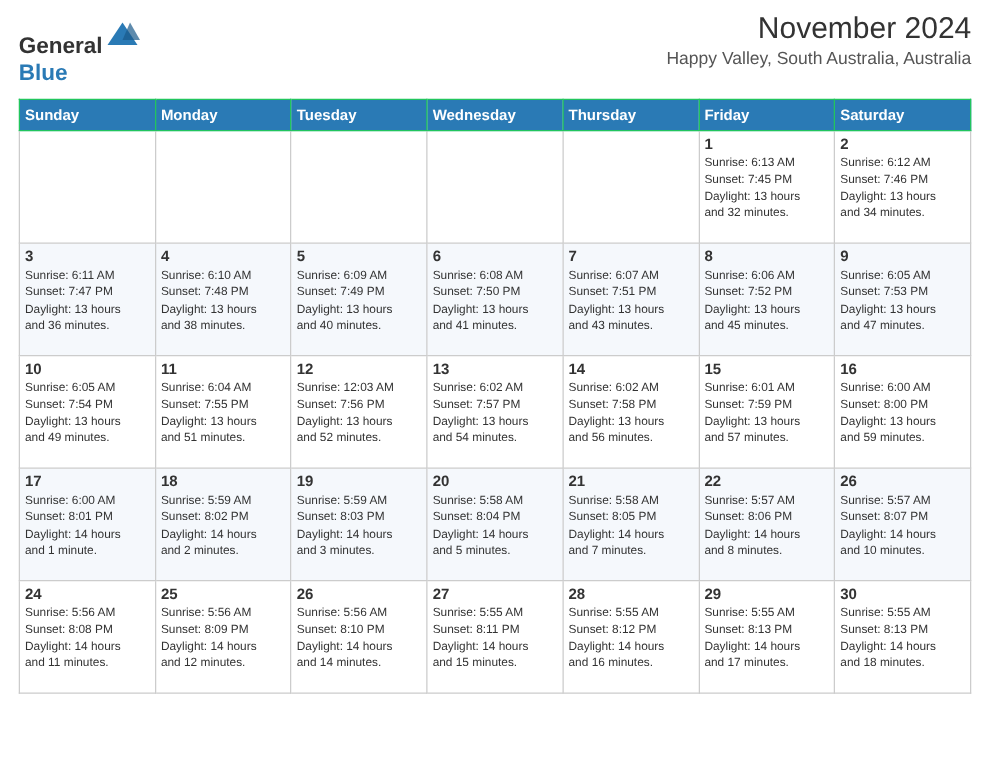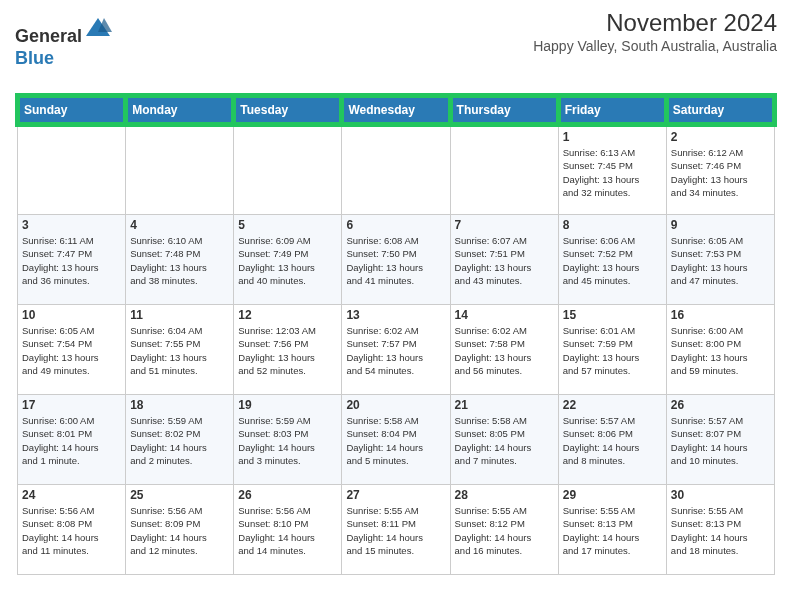--- a/index.html
+++ b/index.html
@@ -7,21 +7,21 @@
       font-family: Arial, sans-serif;
       background: #fff;
       width: 792px;
       min-height: 612px;
       padding: 10px 15px 15px 15px;
     }
     .header {
       display: flex;
       align-items: flex-start;
       justify-content: space-between;
-      margin-bottom: 24px;
+      margin-bottom: 10px;
     }
     .logo {
       display: flex;
       align-items: center;
       margin-top: 4px;
     }
     .logo-text {
       font-size: 18px;
       font-weight: bold;
       line-height: 1.2;
@@ -52,21 +52,21 @@
       border-collapse: collapse;
       table-layout: fixed;
     }
     .calendar th {
       background: #2a7ab5;
       color: #fff;
       font-size: 12px;
       font-weight: bold;
       padding: 5px 4px;
       text-align: left;
-      border: 5px solid #22c55e;
+      border: 1px solid #22c55e;
     }
     .calendar td {
       border: 1px solid #ccc;
       vertical-align: top;
       padding: 3px 4px;
       height: 90px;
       font-size: 10px;
       color: #333;
       background: #fff;
     }

